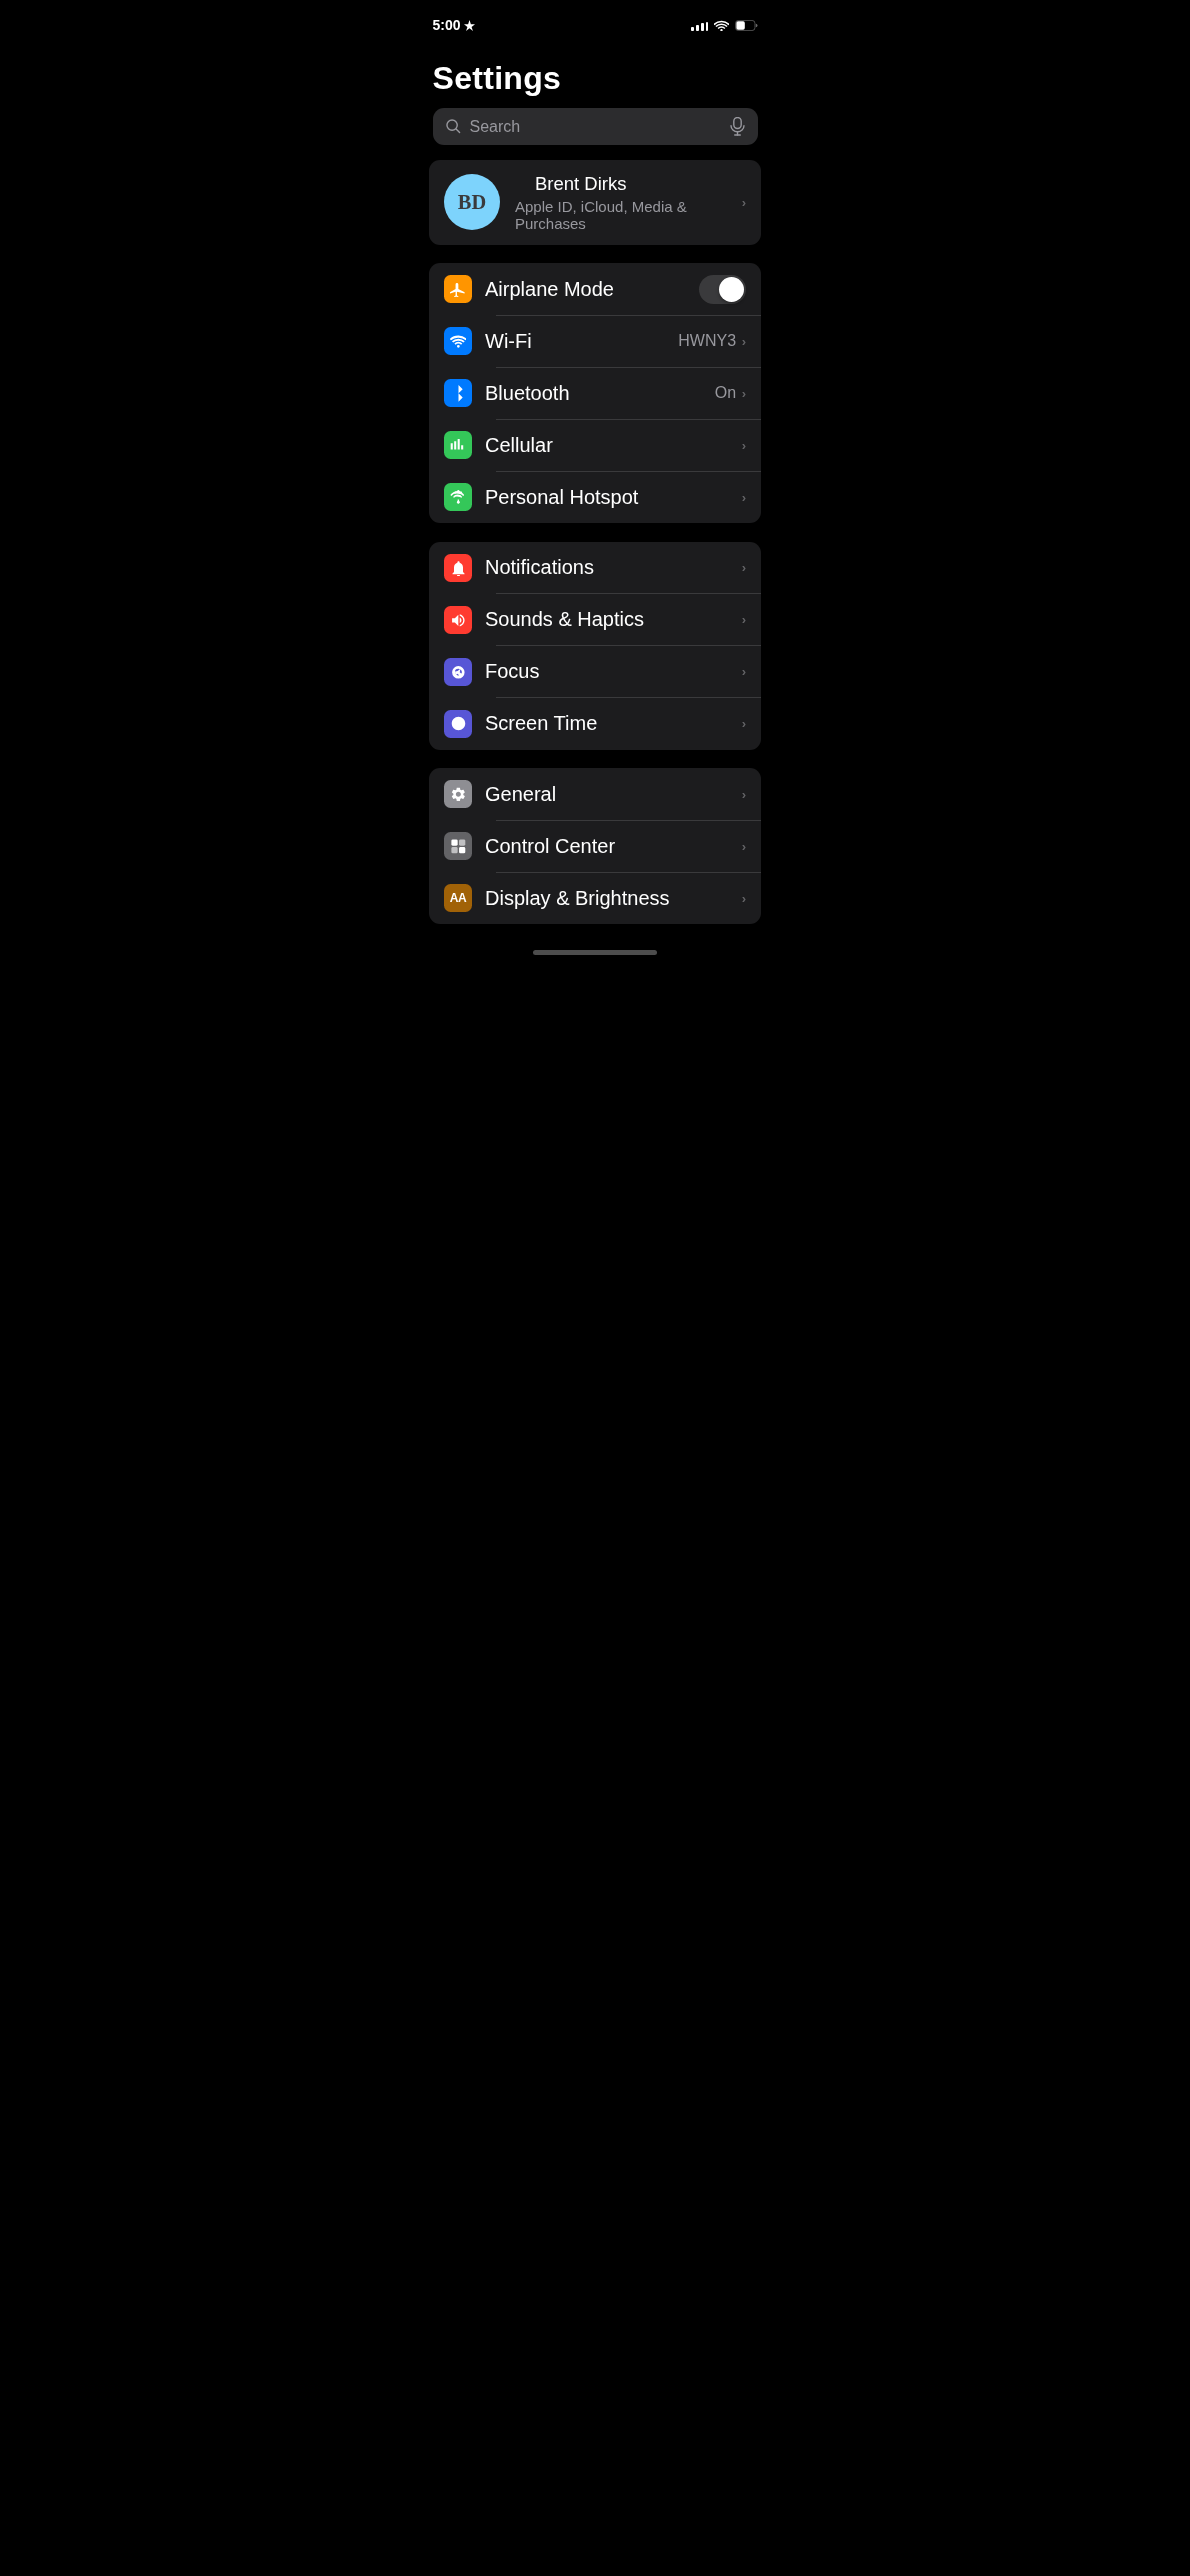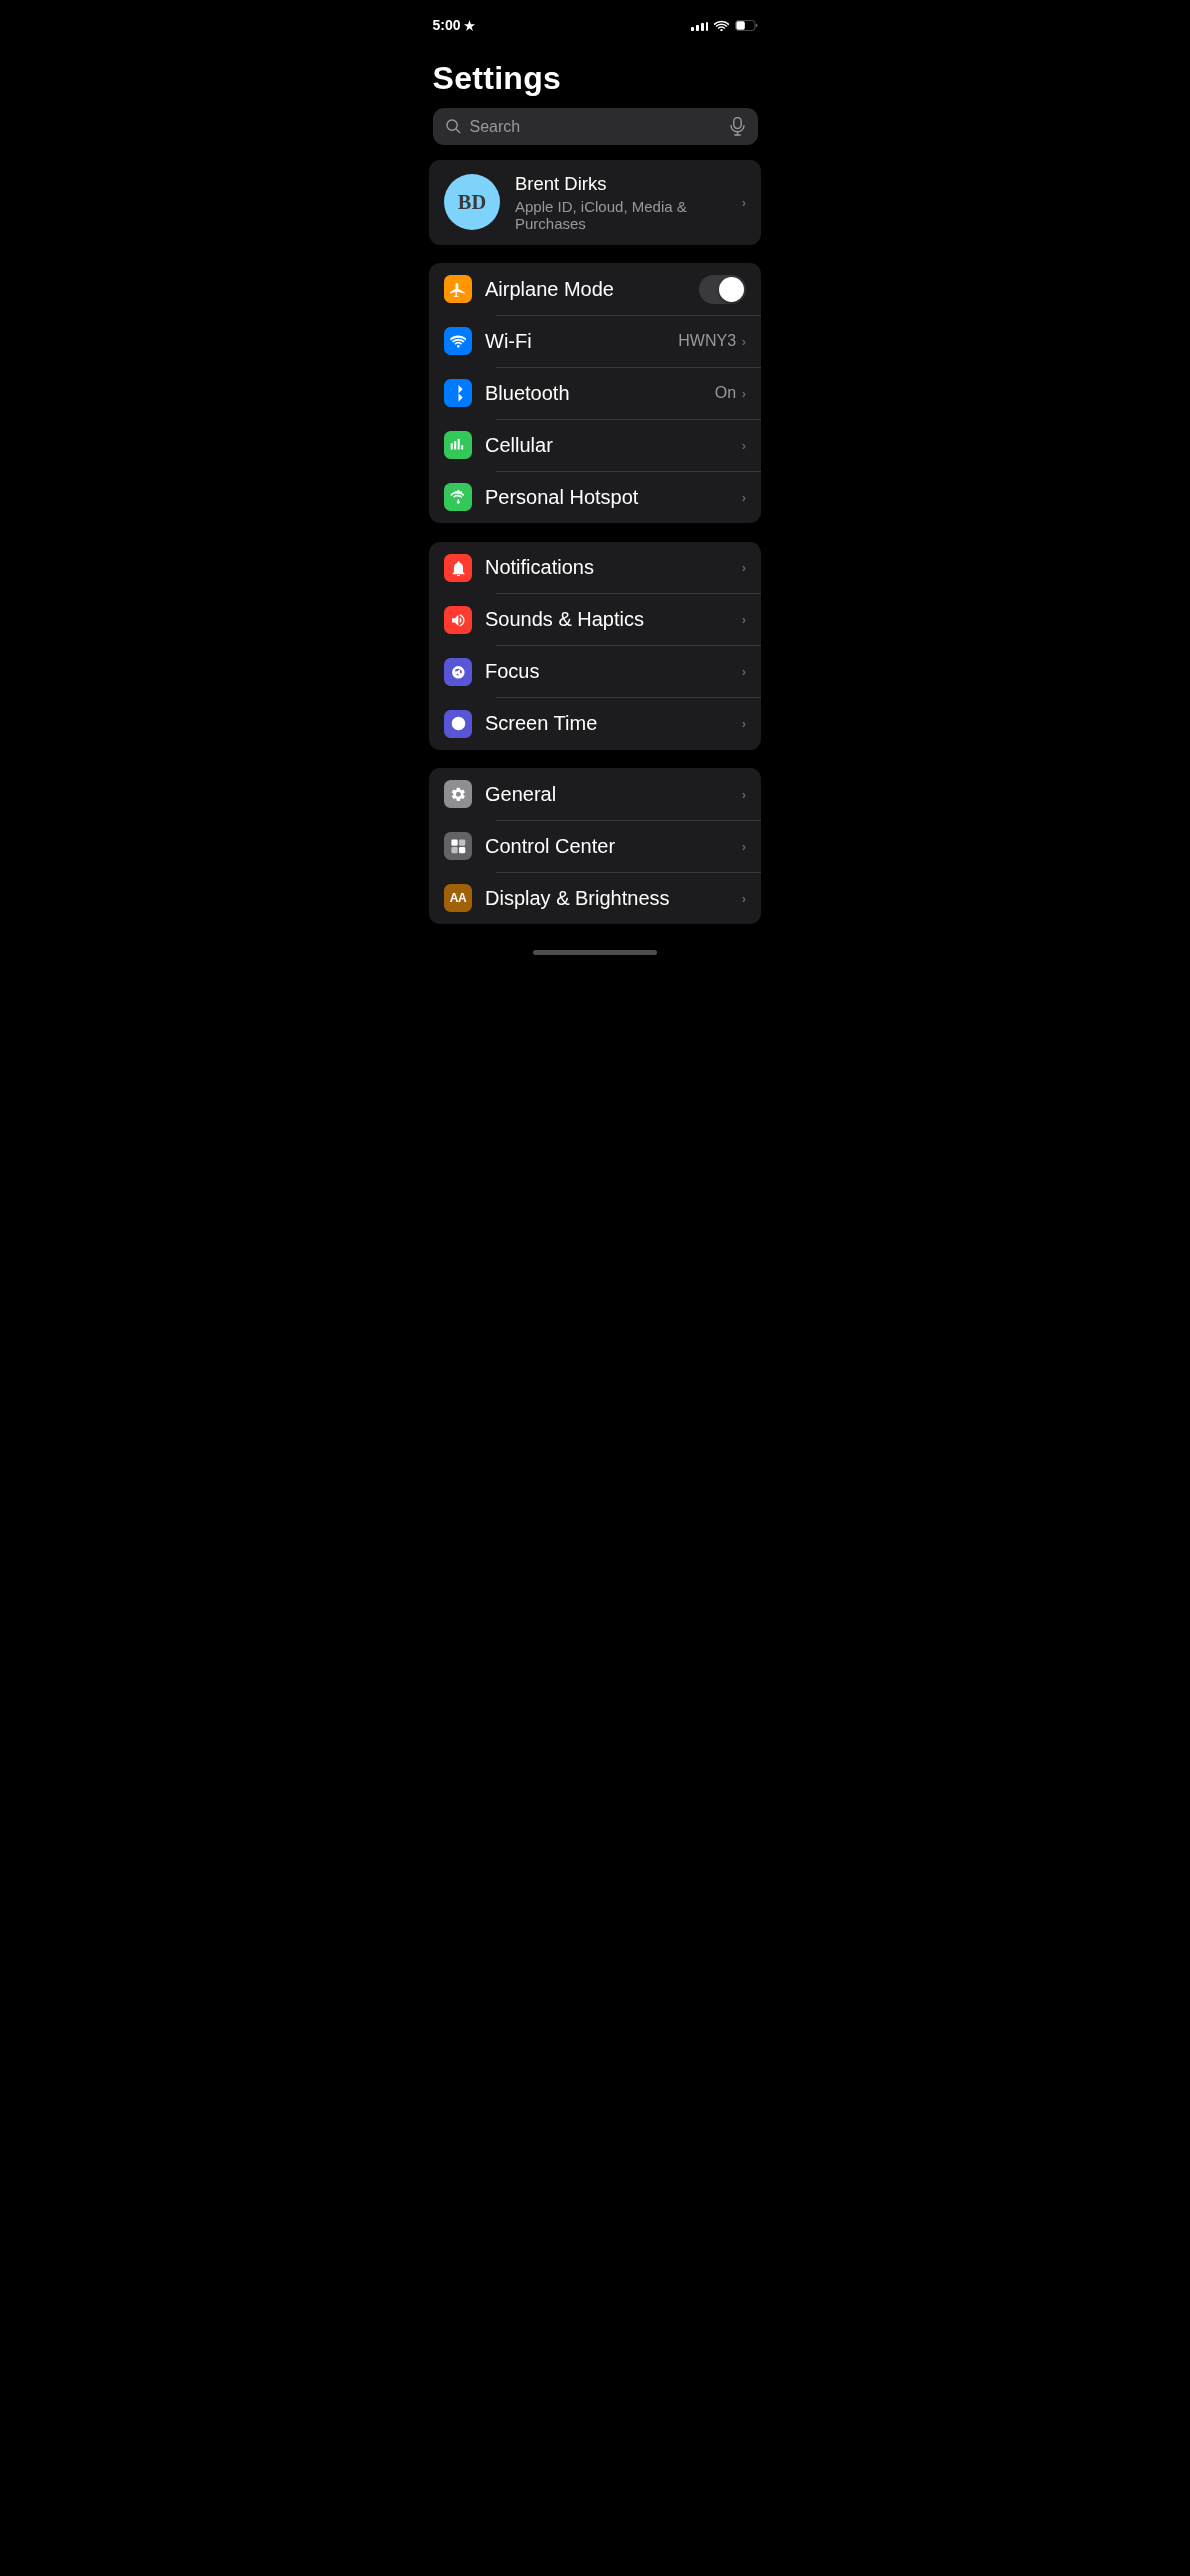--- a/index.html
+++ b/index.html
@@ -235,20 +235,21 @@
 
     .profile-info {
       flex: 1;
     }
 
     .profile-name {
       font-size: 18.5px;
       font-weight: 500;
       color: #ffffff;
       margin-bottom: 2.8px;
+      margin-left: 20px;
     }
 
     .profile-subtitle {
       font-size: 15px;
       color: #98989e;
     }
 
     .home-indicator {
       display: flex;
       justify-content: center;

